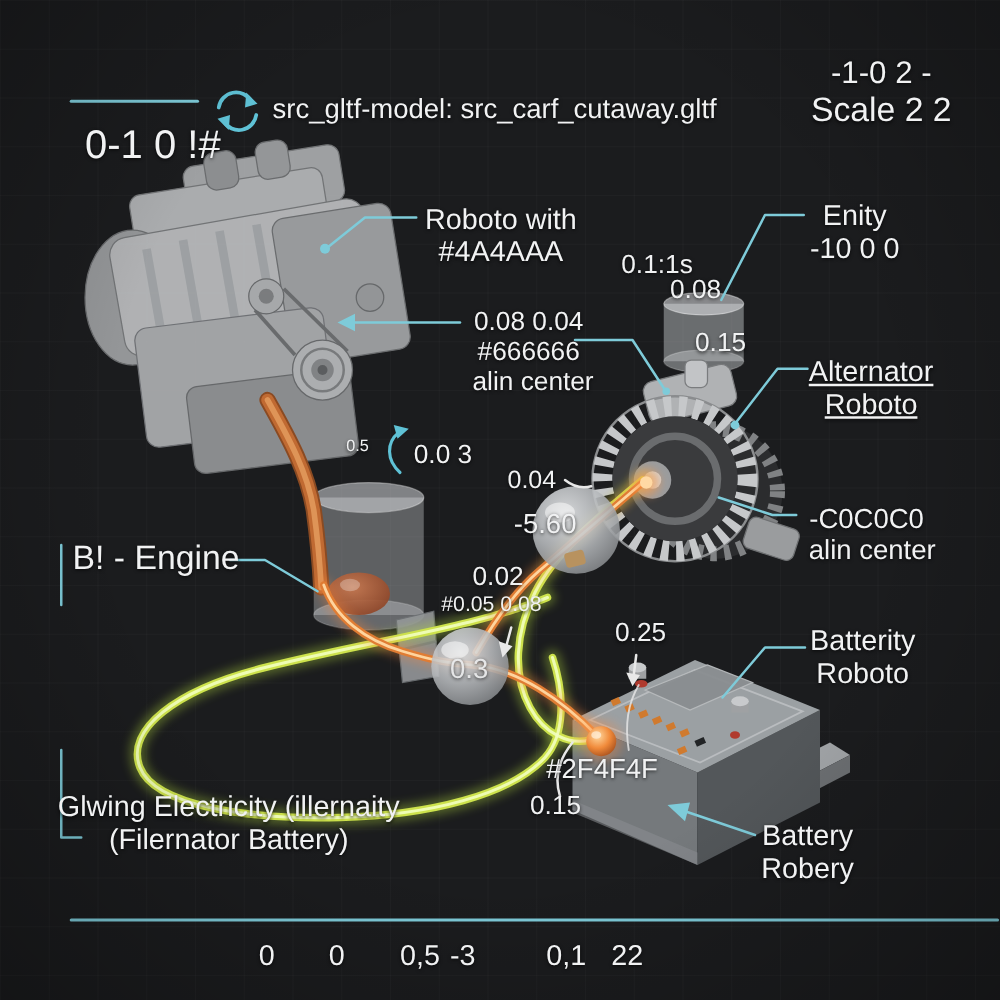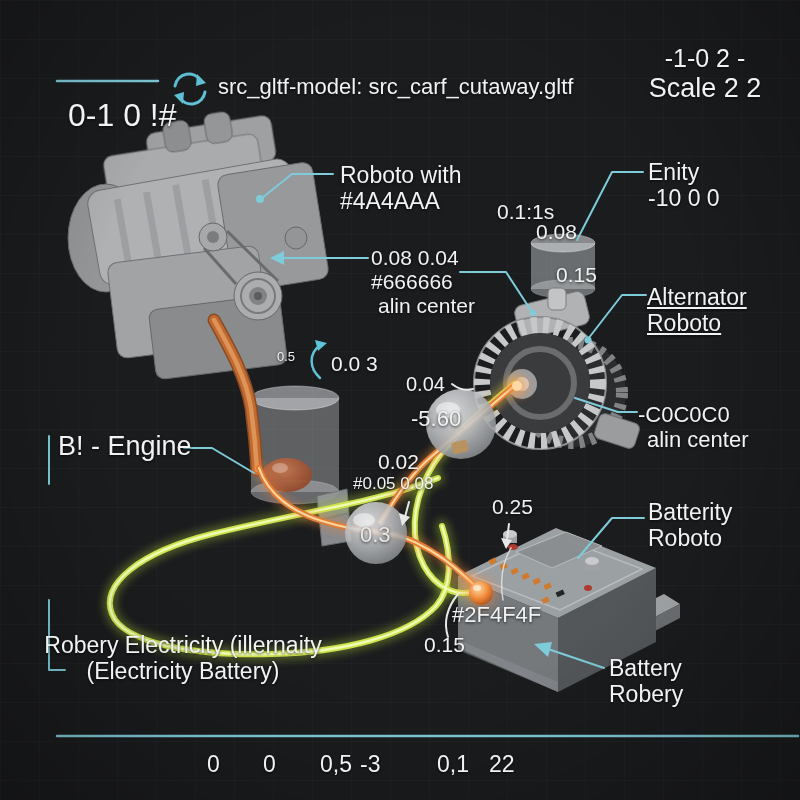--- a/index.html
+++ b/index.html
@@ -12,21 +12,21 @@
     background-size:39px 39px;
     font-family:"Liberation Sans", sans-serif;
   }
   .stage::after{
     content:"";position:absolute;inset:0;pointer-events:none;
     background:radial-gradient(ellipse at 50% 45%, rgba(0,0,0,0) 55%, rgba(0,0,0,.28) 100%);
   }
   svg.scene{position:absolute;left:0;top:0;}
   .lbl{
     position:absolute;color:#f1f2f3;white-space:nowrap;line-height:1.14;
-    text-shadow:0 1px 3px rgba(0,0,0,.75);z-index:5;
+    text-shadow:0 1px 3px rgba(0,0,0,.75);z-index:5;text-align:center;
   }
   .dim{color:#eaebec;}
   .center{text-align:center;}
 </style>
 </head>
 <body>
 
 <div class="stage">
 
 <svg class="scene" width="800" height="800" viewBox="0 0 800 800">
@@ -280,31 +280,31 @@
 <div class="lbl" style="left:353px;top:474px;font-size:17px;">#0.05 0.08</div>
 <div class="lbl dim" style="left:360px;top:522px;font-size:22px;opacity:.92;">0.3</div>
 
 <div class="lbl" style="left:492px;top:495px;font-size:21px;">0.25</div>
 
 <div class="lbl" style="left:648px;top:499px;font-size:23px;">
   <div>Batterity</div>
   <div>Roboto</div>
 </div>
 
-<div class="lbl" style="left:452px;top:602px;font-size:22px;">#2F4F4F</div>
+<div class="lbl" style="left:437px;top:602px;font-size:22px;">#2F4F4F</div>
 <div class="lbl" style="left:424px;top:633px;font-size:21px;">0.15</div>
 
 <div class="lbl" style="left:609px;top:655px;font-size:23px;">
   <div>Battery</div>
   <div>Robery</div>
 </div>
 
 <div class="lbl center" style="left:42px;top:632px;width:282px;font-size:23px;">
-  <div>Robery Electricity (illernaity</div>
-  <div>(Electricity Battery)</div>
+  <div>Glwing Electricity (illernaity</div>
+  <div>(Filernator Battery)</div>
 </div>
 
 <div class="lbl" style="left:207px;top:751px;font-size:23px;">0</div>
 <div class="lbl" style="left:263px;top:751px;font-size:23px;">0</div>
 <div class="lbl" style="left:320px;top:751px;font-size:23px;">0,5</div>
 <div class="lbl" style="left:360px;top:751px;font-size:23px;">-3</div>
 <div class="lbl" style="left:437px;top:751px;font-size:23px;">0,1</div>
 <div class="lbl" style="left:489px;top:751px;font-size:23px;">22</div>
 
 </div>

